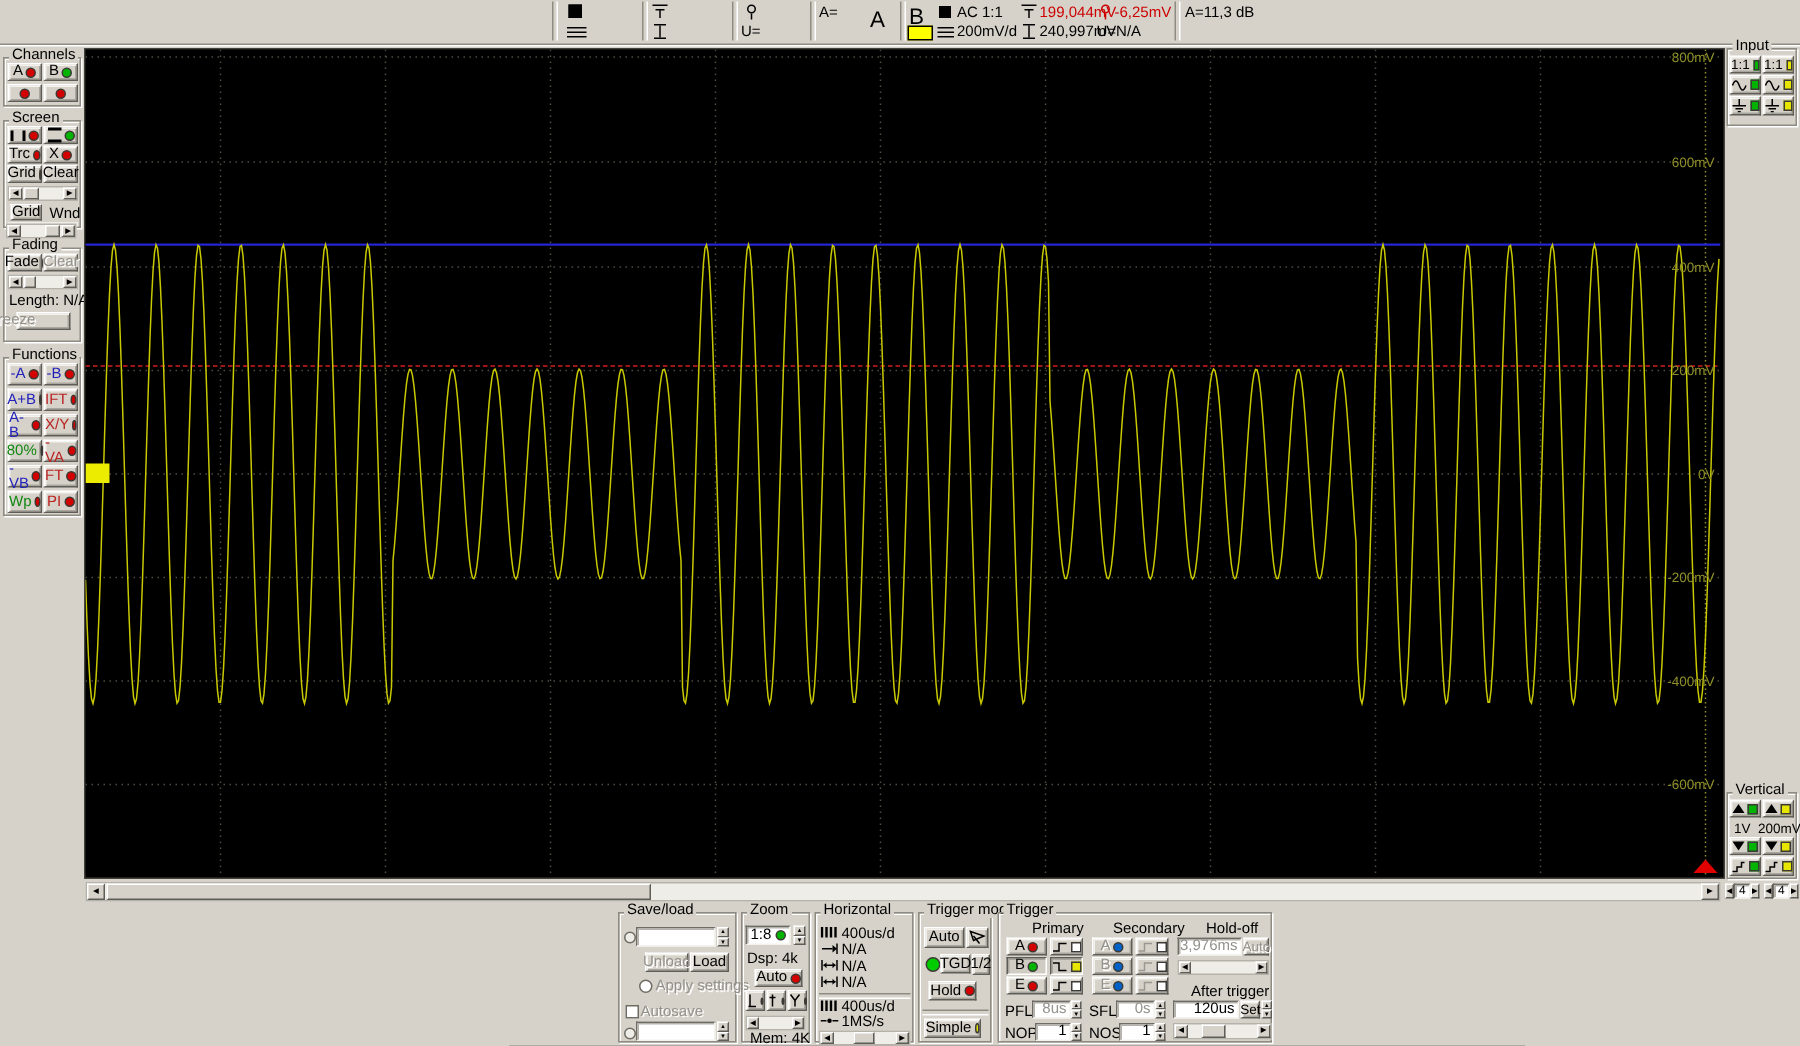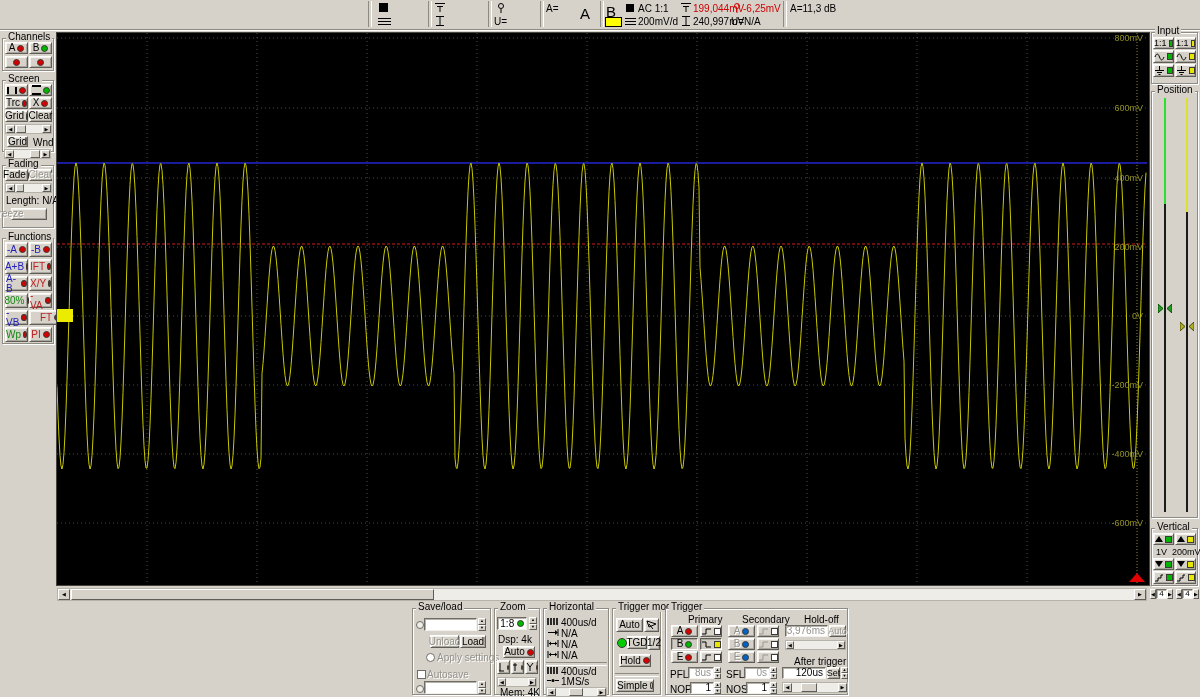--- a/index.html
+++ b/index.html
@@ -228,21 +228,21 @@
           <span class="led r"></span>
         </div>
         <div class="btn" style="left: 24px; top: 51px; width: 23px; height: 15px;">
           <span style="color: rgb(187, 34, 34);">-VA</span>
           <span class="led r"></span>
         </div>
         <div class="btn" style="left: 0px; top: 68px; width: 23px; height: 15px;">
           <span style="color: rgb(34, 34, 187);">-VB</span>
           <span class="led r"></span>
         </div>
-        <div class="btn" style="left: 24px; top: 68px; width: 43px; height: 15px;">
+        <div class="btn" style="left: 24px; top: 68px; width: 23px; height: 15px;">
           <span style="color: rgb(187, 34, 34);">FT</span>
           <span class="led r"></span>
         </div>
         <div class="btn" style="left: 0px; top: 85px; width: 23px; height: 15px;">
           <span style="color: rgb(17, 136, 17);">Wp</span>
           <span class="led r"></span>
         </div>
         <div class="btn" style="left: 24px; top: 85px; width: 23px; height: 15px;">
           <span style="color: rgb(187, 34, 34);">PI</span>
           <span class="led r"></span>
@@ -336,41 +336,20 @@
             <line x1="5.5" y1="0" x2="5.5" y2="4" stroke="#000"></line>
             <line x1="1" y1="4.5" x2="10" y2="4.5" stroke="#000"></line>
             <line x1="3" y1="6.5" x2="8" y2="6.5" stroke="#000"></line>
             <line x1="4.5" y1="8.5" x2="6.5" y2="8.5" stroke="#000"></line>
           </svg>
         </span>
         <span class="ledsq y"></span>
       </div>
   </div>
 
-  <div class="gb" style="left:1151px;top:91px;width:47px;height:427px;">
-    <span class="t">Position</span>
-
-    <div class="abs" style="left:6px;top:6px;width:14px;height:414px;">
-      <div class="abs" style="left:6px;top:0;width:2px;height:106px;background:#2ee02e;"></div>
-      <div class="abs" style="left:6px;top:106px;width:2px;height:308px;background:#1a1a1a;"></div>
-      <svg class="abs" style="left:0;top:206px;" width="14" height="9">
-        <polygon points="0,0 5,4.5 0,9" fill="#1f9e1f" stroke="#0a4a0a"></polygon>
-          <polygon points="14,0 9,4.5 14,9" fill="#1f9e1f" stroke="#0a4a0a"></polygon>
-        </svg>
-    </div>
-
-    <div class="abs" style="left:28px;top:6px;width:14px;height:414px;">
-      <div class="abs" style="left:6px;top:0;width:2px;height:114px;background:#e0e02e;"></div>
-      <div class="abs" style="left:6px;top:114px;width:2px;height:300px;background:#1a1a1a;"></div>
-      <svg class="abs" style="left:0;top:224px;" width="14" height="9">
-        <polygon points="0,0 5,4.5 0,9" fill="#b0b01f" stroke="#4a4a0a"></polygon>
-          <polygon points="14,0 9,4.5 14,9" fill="#b0b01f" stroke="#4a4a0a"></polygon>
-        </svg>
-    </div>
-  </div>
 
   <div class="gb" style="left:1151px;top:528px;width:47px;height:58px;">
     <span class="t">Vertical</span>
     <div class="btn" style="left:1px;top:4px;width:21px;height:12px;">
       <span style="width:0;height:0;border-left:4px solid transparent;border-right:4px solid transparent;border-bottom:6px solid #000;"></span>
         <span class="ledsq g"></span>
       </div>
     <div class="btn" style="left:23px;top:4px;width:21px;height:12px;">
       <span style="width:0;height:0;border-left:4px solid transparent;border-right:4px solid transparent;border-bottom:6px solid #000;"></span>
         <span class="ledsq y"></span>

